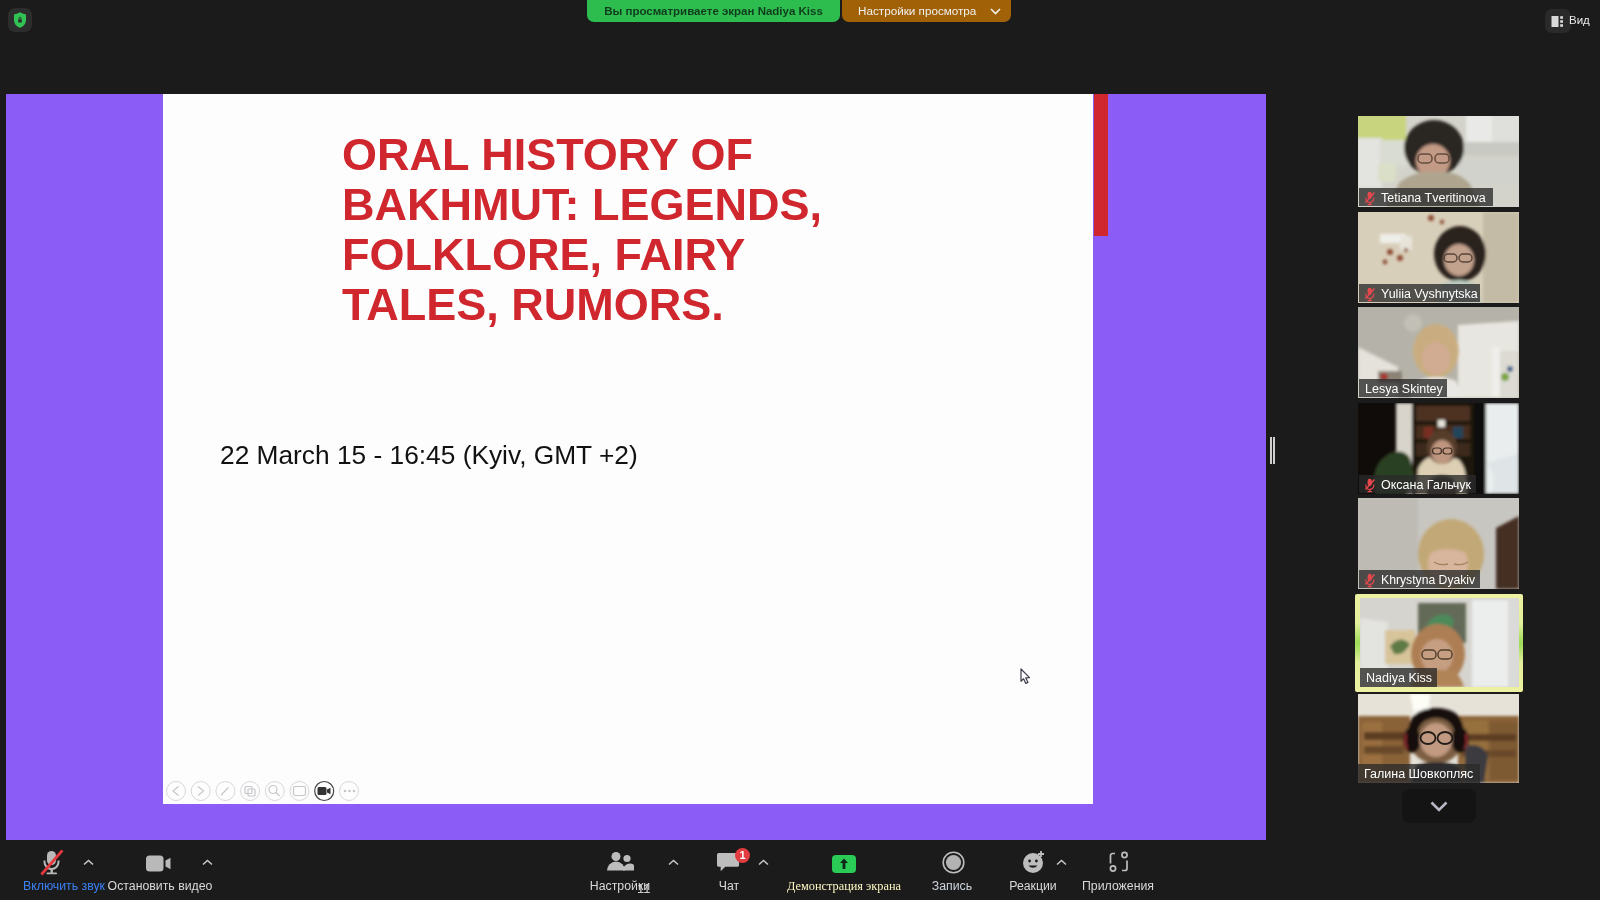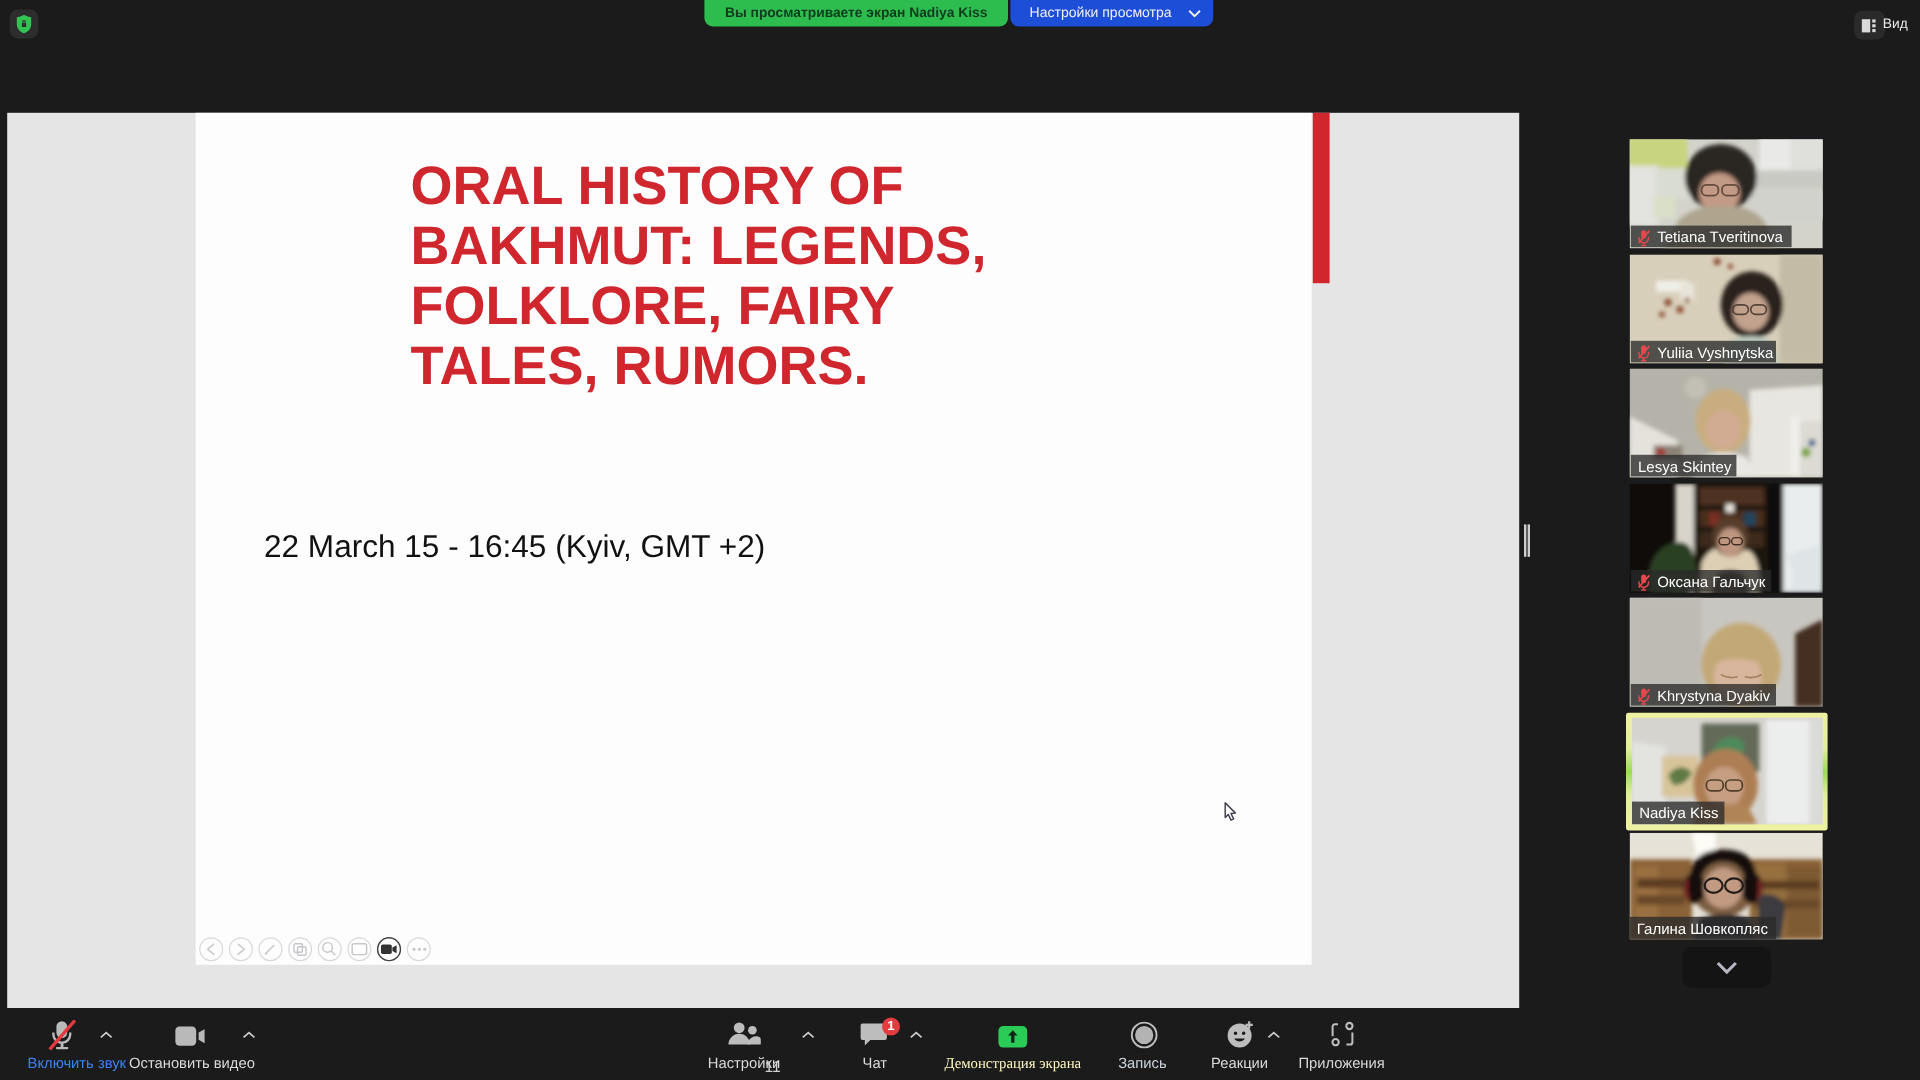--- a/index.html
+++ b/index.html
@@ -13,39 +13,39 @@
 <div class="abs" style="left:8px;top:8px;width:24px;height:24px;border-radius:7px;background:#2d2d2d;">
   <svg width="24" height="24" viewBox="0 0 24 24">
     <path d="M12 4.3c2.2 1.3 4.2 1.9 6 2.1v5.4c0 4-2.4 6.7-6 8-3.6-1.3-6-4-6-8V6.4c1.8-0.2 3.8-0.8 6-2.1z" fill="#31c452"></path>
     <rect x="10.2" y="11.2" width="3.6" height="3.4" rx="0.6" fill="#2d2d2d"></rect>
     <path d="M11 11.4v-1.2a1 1 0 0 1 2 0v1.2" fill="none" stroke="#2d2d2d" stroke-width="0.9"></path>
   </svg>
 </div>
 
 <div class="abs" style="left:587px;top:0;width:253px;height:22px;background:#2dbd4e;border-radius:0 0 7px 7px;
      color:#103c1e;font-weight:bold;font-size:11.5px;line-height:22px;text-align:center;white-space:nowrap;">Вы просматриваете экран Nadiya Kiss</div>
-<div class="abs" style="left:842px;top:0;width:169px;height:22px;background:#1d4ed8;border-radius:0 0 7px 7px;
+<div class="abs" style="left:842px;top:0;width:169px;height:22px;background:#a16207;border-radius:0 0 7px 7px;
      color:#f0f0f0;font-size:11.7px;line-height:22px;">
   <span style="margin-left:16px;">Настройки просмотра</span>
   <svg width="11" height="7" viewBox="0 0 11 7" style="position:absolute;right:10px;top:8px;">
     <path d="M1 1l4.5 4.5L10 1" fill="none" stroke="#f0f0f0" stroke-width="1.6"></path>
   </svg>
 </div>
 
 <div class="abs" style="left:1545px;top:9px;width:26px;height:24px;border-radius:7px;background:#2a2a2a;">
   <svg width="13" height="13" viewBox="0 0 13 13" style="position:absolute;left:6px;top:6px;">
     <rect x="0.5" y="1" width="7" height="11" fill="#d9d9d9"></rect>
     <rect x="9.2" y="1.2" width="2.8" height="2.6" fill="#d9d9d9"></rect>
     <rect x="9.2" y="5.2" width="2.8" height="2.6" fill="#d9d9d9"></rect>
     <rect x="9.2" y="9.2" width="2.8" height="2.6" fill="#d9d9d9"></rect>
   </svg>
   <span style="position:absolute;left:24px;top:5px;font-size:11.5px;color:#e8e8e8;">Вид</span>
 </div>
 
-<div class="abs" style="left:6px;top:94px;width:1260px;height:746px;background:#e5e5e5;">
+<div class="abs" style="left:6px;top:94px;width:1260px;height:746px;background:#8b5cf6;">
 
   <div class="abs" style="left:157px;top:0;width:930px;height:710px;background:#fdfdfd;">
     <div class="abs" style="left:179px;top:36px;width:560px;font-weight:bold;font-size:45px;line-height:50px;color:#d0262e;letter-spacing:0;">
       ORAL HISTORY OF BAKHMUT: LEGENDS, FOLKLORE, FAIRY TALES, RUMORS.
     </div>
     <div class="abs" style="left:57px;top:346px;font-size:26.3px;color:#111;">22 March 15 - 16:45 (Kyiv, GMT +2)</div>
 
     <svg class="abs" style="left:-3px;top:685px;" width="210" height="24" viewBox="0 0 210 24">
       <g fill="none" stroke="#d8d8dc" stroke-width="1">
         <circle cx="16" cy="12" r="9.5"></circle>

